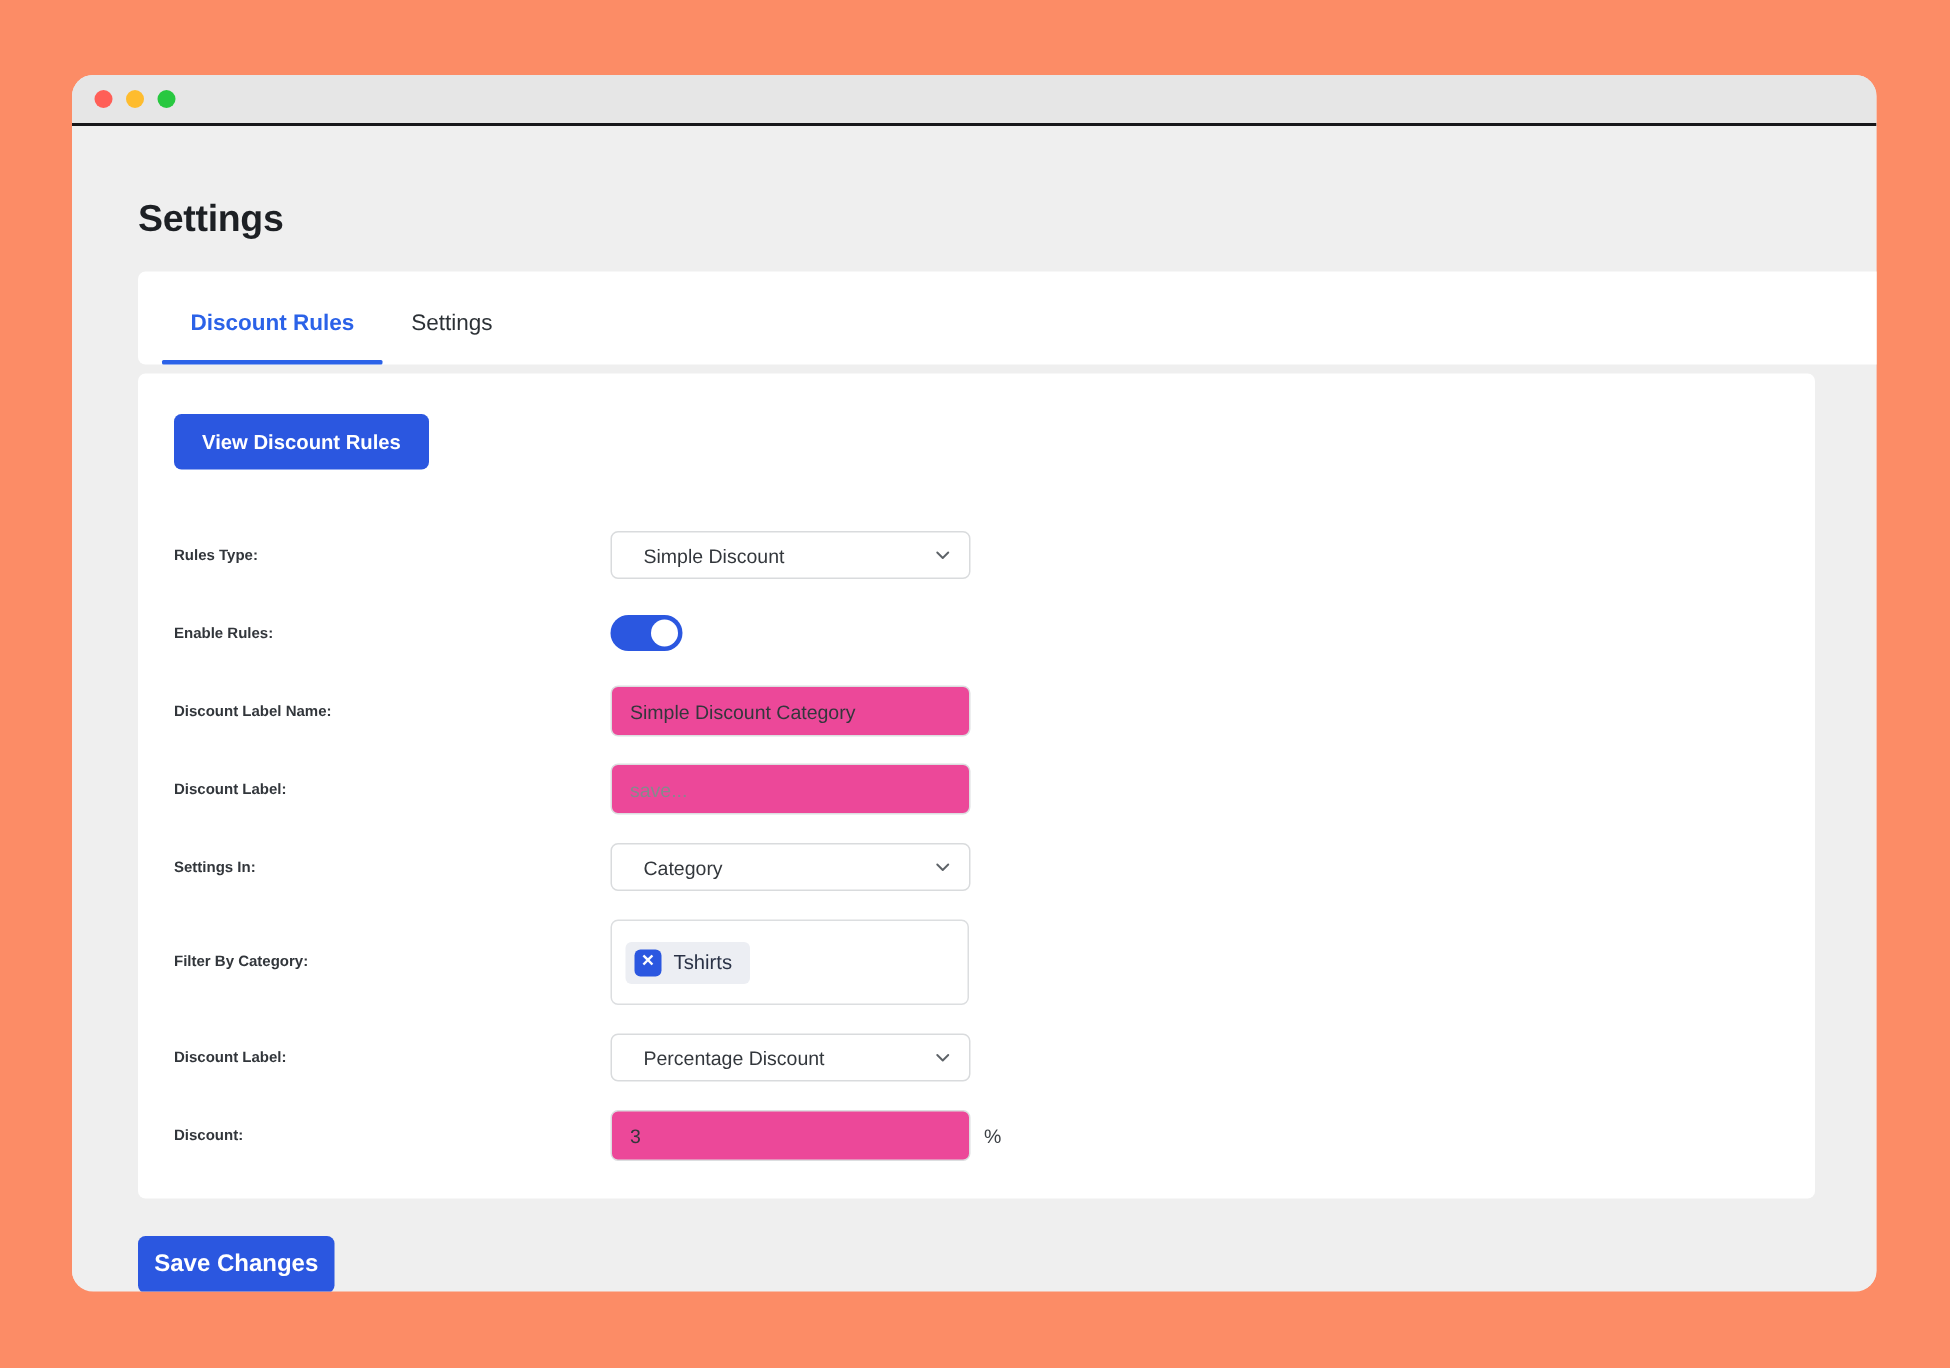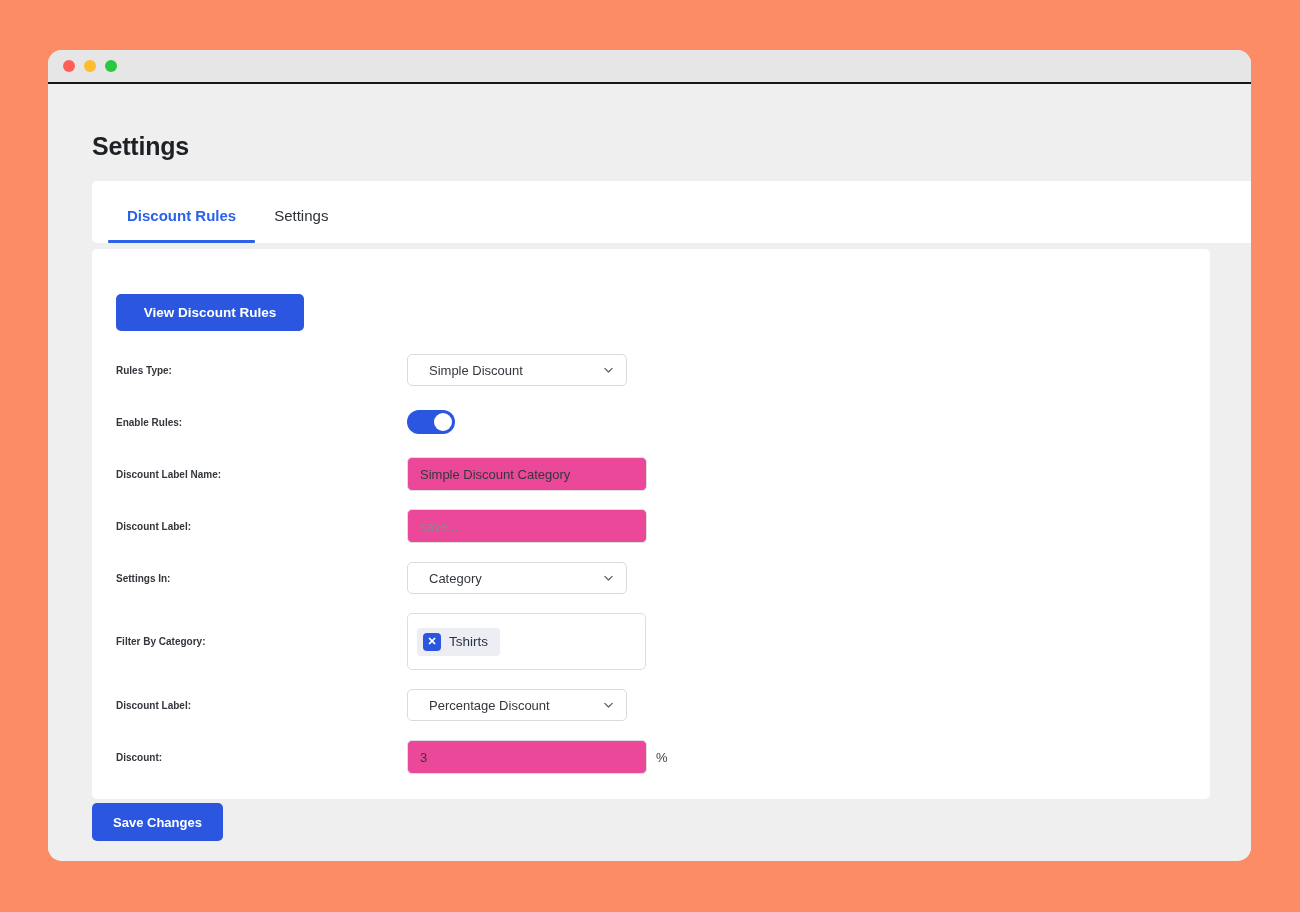--- a/index.html
+++ b/index.html
@@ -132,22 +132,22 @@
     cursor: pointer;
     border-radius: 5px;
     font-weight: bold;
     color: #ffffff;
     background: #2b57e0;
   }
 
   .view-rules-btn {
     position: absolute;
     left: 24px;
-    top: 45px;
-    width: 188px;
+    top: 27px;
+    width: 170px;
     height: 37px;
     font-size: 13.5px;
   }
 
   
   .form {
     position: absolute;
     left: 0;
     top: 95px;
     right: 0;
@@ -172,21 +172,21 @@
   .row-field {
     position: relative;
     display: flex;
     align-items: center;
     gap: 9px;
   }
 
   
   .select {
     position: relative;
-    width: 220px;
+    width: 240px;
     height: 32px;
     background: #ffffff;
     border: 1px solid #d9dbdd;
     border-radius: 5px;
     display: flex;
     align-items: center;
     padding-left: 21px;
     padding-right: 40px;
     font-size: 13px;
     color: #33373c;
@@ -286,24 +286,24 @@
 
   .suffix {
     font-size: 13px;
     color: #3b3f44;
   }
 
   
   .save-btn {
     position: absolute;
     left: 44px;
-    top: 719px;
+    top: 740px;
     width: 131px;
     height: 38px;
-    font-size: 13px;
+    font-size: 16px;
   }
 </style>
 </head>
 <body>
 
 <div class="window">
 
   <div class="titlebar">
     <span class="dot red"></span>
     <span class="dot yellow"></span>

